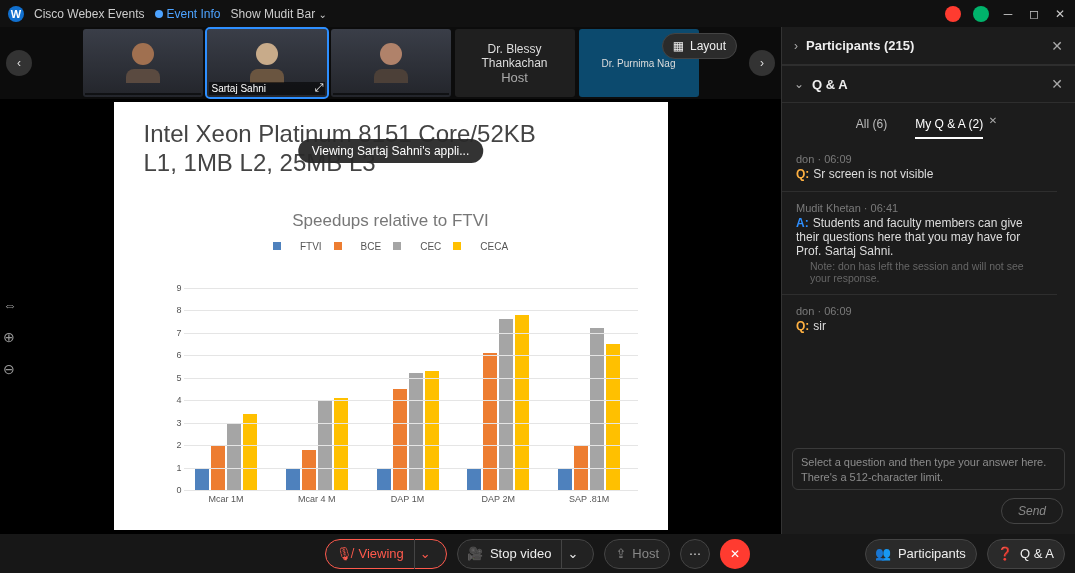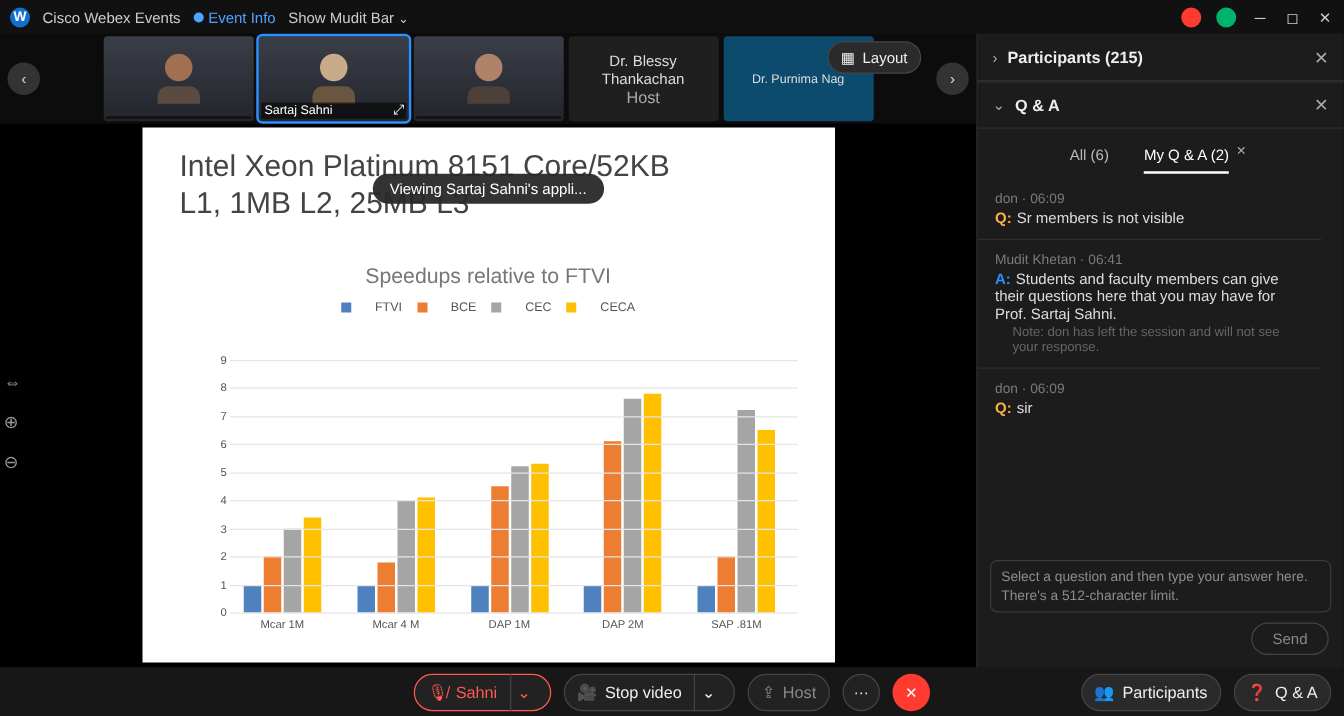--- a/index.html
+++ b/index.html
@@ -58,21 +58,21 @@
   .tab-close { position:absolute; right:-14px; top:-2px; font-size:10px; color:#aaa;}
   .qa-item { padding:4px 14px; }
   .qa-meta { color:#7a7a7a; font-size:11px; margin-bottom:2px;}
   .qa-q { color:#ddd; }
   .qa-q .qmark { color:#ffb142; font-weight:600; margin-right:4px;}
   .qa-a .amark { color:#2e8fff; font-weight:600; margin-right:4px;}
   .qa-note { color:#666; font-size:10.5px; margin-top:2px; margin-left:14px;}
   .divider { height:1px; background:#2e2e2e; margin:6px 0;}
   .qa-input { margin:6px 10px 8px; height:42px; border:1px solid #3a3a3a; border-radius:6px; padding:6px 8px; color:#8c8c8c; font-size:11px; line-height:1.35;}
   .qa-actions { display:flex; gap:10px; justify-content:flex-end; padding:0 12px 10px;}
-  .qa-btn { border:1px solid #444; color:#888; background:transparent; border-radius:16px; padding:5px 16px; font-size:12px; cursor:pointer;}
+  .qa-btn { border:1px solid #444; color:#888; background:transparent; border-radius:16px; padding:5px 16px; font-size:12px; cursor:pointer;font-style:italic;}
 
   .bottombar { height:39px; background:#171717; display:flex; align-items:center; justify-content:center; gap:10px; position:relative;}
   .bb-center { display:flex; align-items:center; gap:10px;}
   .ctrl-btn { height:30px; border-radius:16px; border:1px solid #444; background:#222; color:#eee; display:flex; align-items:center; gap:6px; padding:0 10px; font-size:13px; cursor:pointer;}
   .ctrl-btn .ic { font-size:13px;}
   .ctrl-split { width:22px; height:30px; border-left:1px solid #444; display:flex; align-items:center; justify-content:center; margin-left:4px;}
   .round { width:30px; height:30px; border-radius:50%; border:1px solid #444; display:flex; align-items:center; justify-content:center; cursor:pointer; background:#222;}
   .end { width:30px; height:30px; border-radius:50%; background:#ff3b30; display:flex; align-items:center; justify-content:center; cursor:pointer;}
   .bb-right { position:absolute; right:10px; display:flex; gap:10px;}
   .bb-right .ctrl-btn { background:#2a2a2a;}
@@ -248,21 +248,21 @@
     <div class="qa-body">
       <div class="qa-tabs">
         <div class="qa-tab">All (6)</div>
         <div class="qa-tab active">
           <span>My Q &amp; A (2)</span><span class="tab-close">✕</span>
         </div>
       </div>
       <div id="qa-list">
           <div class="qa-item">
             <div class="qa-meta">don · 06:09</div>
-            <div class="qa-q"><span class="qmark">Q:</span><span>Sr members is not visible</span></div>
+            <div class="qa-q"><span class="qmark">Q:</span><span>Sr screen is not visible</span></div>
           </div>
           <div class="divider"></div>
           <div class="qa-item">
             <div class="qa-meta">Mudit Khetan · 06:41</div>
             <div class="qa-a"><span class="amark">A:</span><span>Students and faculty members can give their questions here that you may have for Prof. Sartaj Sahni.</span></div>
             <div class="qa-note">Note: don has left the session and will not see your response.</div>
           </div>
           <div class="divider"></div>
           <div class="qa-item">
             <div class="qa-meta">don · 06:09</div>
@@ -274,21 +274,21 @@
     <div class="qa-actions">
       <button class="qa-btn">Send</button>
     </div>
   </div>
 </div>
 
 <div class="bottombar">
   <div class="bb-center">
     <div class="ctrl-btn" style="border-color:#ff5a4d;color:#ff5a4d;">
       <span class="ic">🎙︎̸</span>
-      <span>Sahni</span>
+      <span>Viewing</span>
       <span class="ctrl-split">⌄</span>
     </div>
     <div class="ctrl-btn">
       <span class="ic">🎥</span>
       <span>Stop video</span>
       <span class="ctrl-split">⌄</span>
     </div>
     <div class="ctrl-btn" style="color:#888;">
       <span class="ic">⇪</span>
       <span>Host</span>

